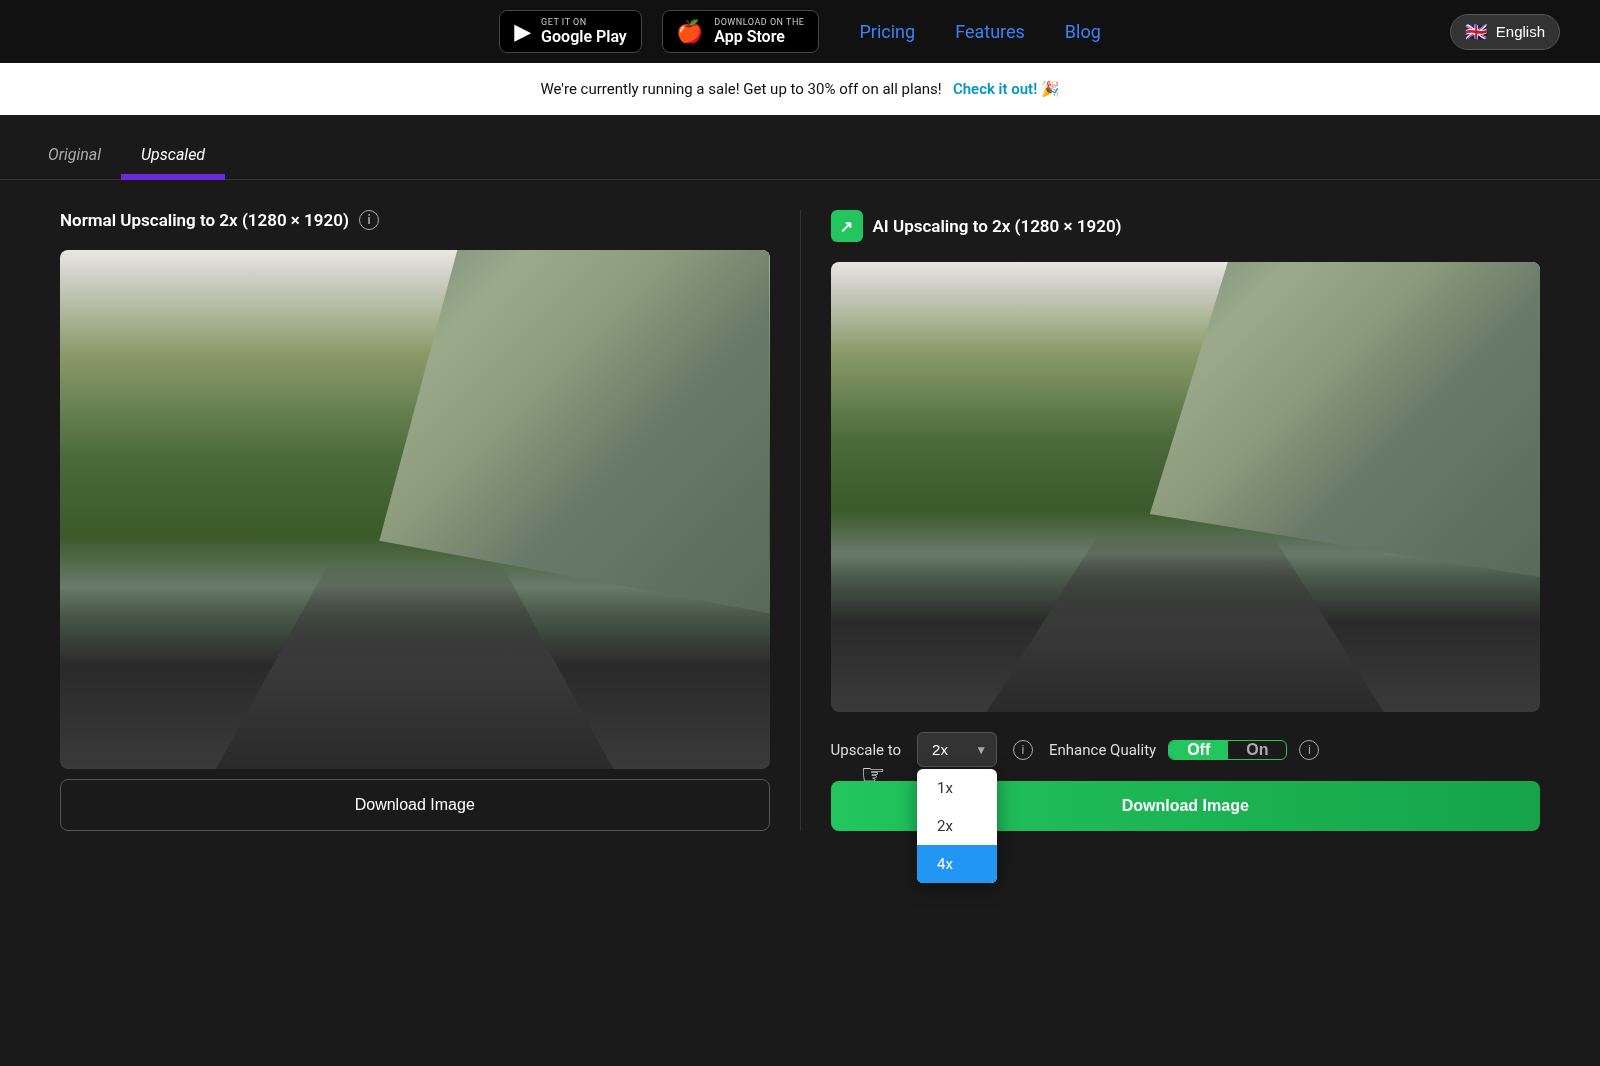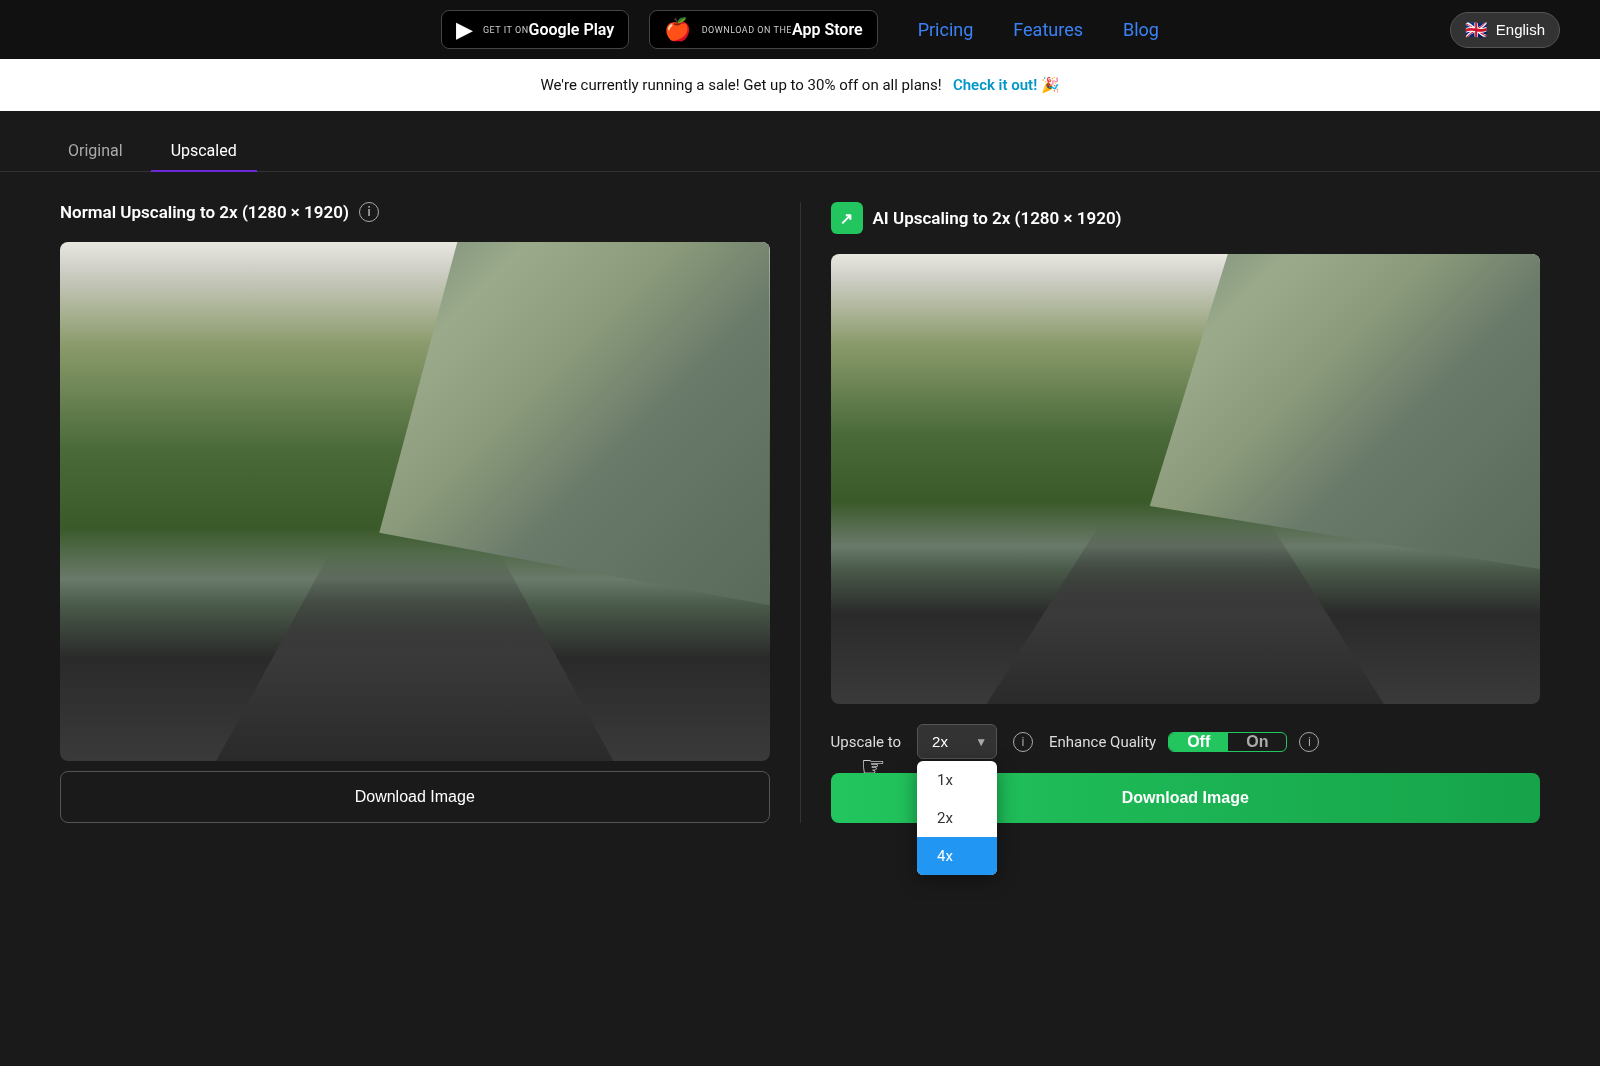--- a/index.html
+++ b/index.html
@@ -35,22 +35,21 @@
       text-decoration: none;
       color: #fff;
     }
 
     .store-btn .store-icon {
       font-size: 22px;
     }
 
     .store-btn .store-text {
       display: flex;
-      flex-direction: row;
-      align-items: center;
+      flex-direction: column;
     }
 
     .store-btn .store-text .get-it {
       font-size: 9px;
       color: #ccc;
       text-transform: uppercase;
       letter-spacing: 0.5px;
     }
 
     .store-btn .store-text .store-name {
@@ -103,37 +102,38 @@
 
     .sale-banner a {
       color: #0096c7;
       font-weight: 600;
       text-decoration: none;
     }
 
     
     .tabs {
       display: flex;
-      gap: 8px;
-      padding: 20px 48px 0;
+      gap: 0;
+      padding: 20px 28px 0;
       border-bottom: 1px solid #333;
+      font-style: italic;
     }
 
     .tab {
       padding: 10px 20px;
       font-size: 16px;
       color: #aaa;
       cursor: pointer;
       border-bottom: 2px solid transparent;
       margin-bottom: -1px;
     }
 
     .tab.active {
       color: #fff;
-      border-bottom: 2px solid #6d28d9;
+      border-bottom: 6px solid #6d28d9;
     }
 
     
     .main-content {
       display: flex;
       gap: 0;
       padding: 30px 60px;
     }
 
     .panel-header {

